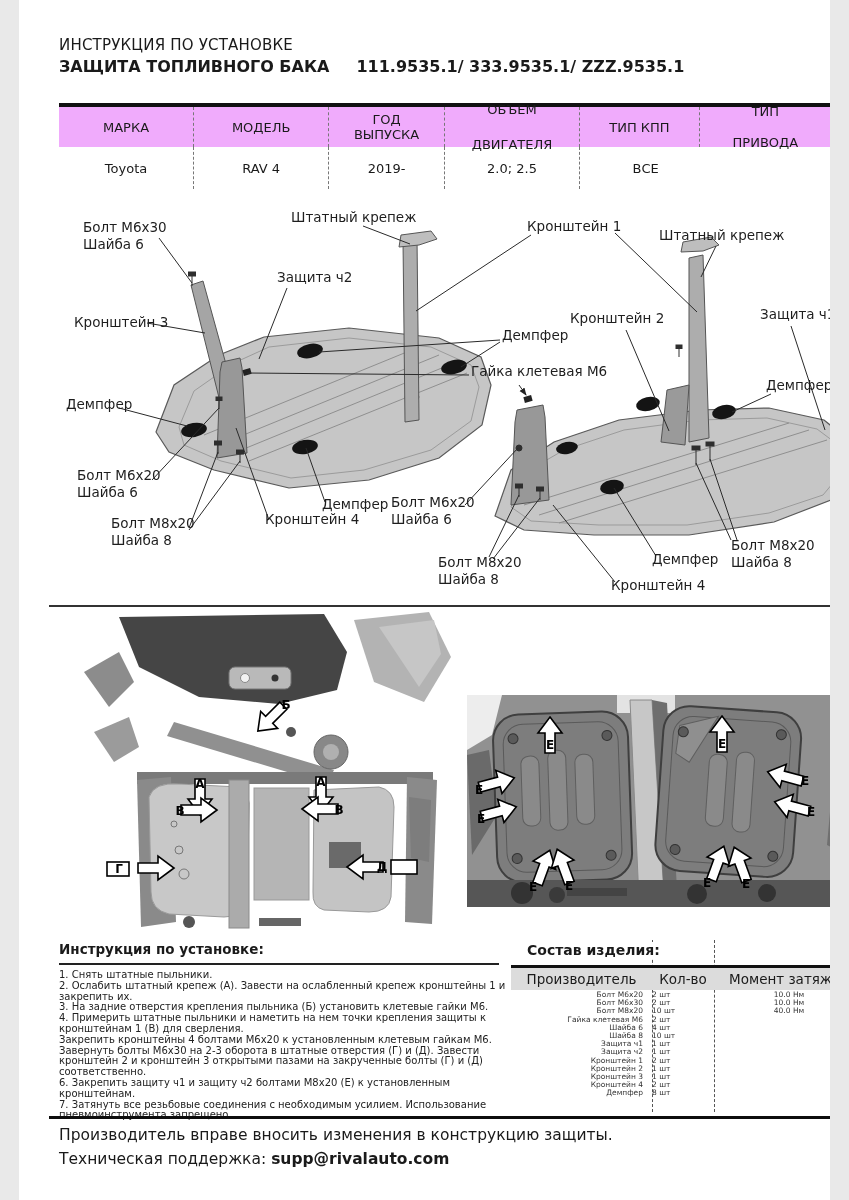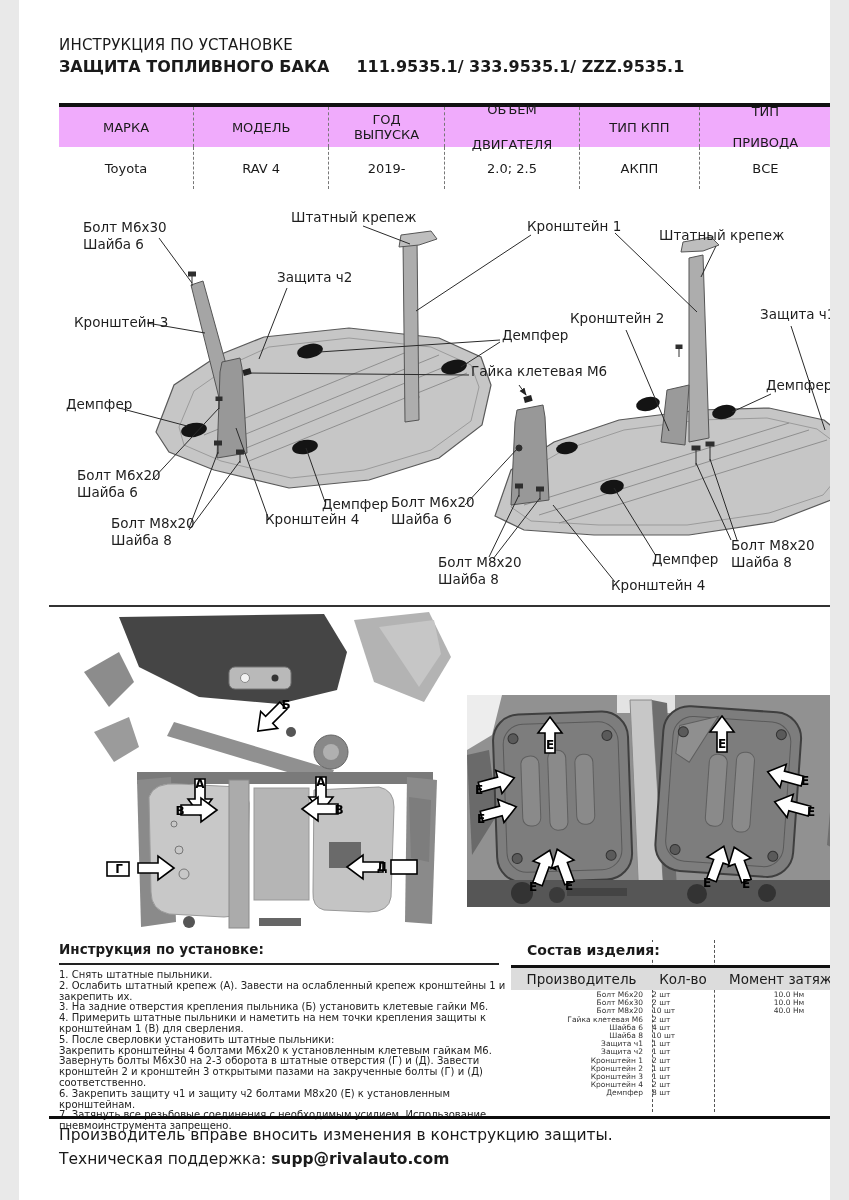--- a/index.html
+++ b/index.html
@@ -95,23 +95,20 @@
           <span>Toyota</span>
         </div>
       <div class="vcell vc2">
           <span>RAV 4</span>
         </div>
       <div class="vcell vc3">
           <span>2019-</span>
         </div>
       <div class="vcell vc4">
           <span>2.0; 2.5</span>
-        </div>
-      <div class="vcell vc5">
-          <span>АКПП</span>
         </div>
       <div class="vcell vc6">
           <span>ВСЕ</span>
         </div>
     </div>
   </div>
 
   <svg class="abs dia-svg" width="849" height="412" viewBox="0 0 849 412">
     <defs>
       <marker id="ah" markerWidth="9" markerHeight="8" refX="7" refY="3" orient="auto">
@@ -464,21 +461,20 @@
     </g>
   </svg>
 
   <div class="abs instr-title">Инструкция по установке:</div>
   <div class="abs instr-rule"></div>
   <div class="abs instr">
     <p>1. Снять штатные пыльники.</p>
     <p>2. Ослабить штатный крепеж (А). Завести на ослабленный крепеж кронштейны 1 и закрепить их.</p>
     <p>3. На задние отверстия крепления пыльника (Б) установить клетевые гайки М6.</p>
     <p>4. Примерить штатные пыльники и наметить на нем точки крепления защиты к кронштейнам 1 (В) для сверления.</p>
-    <p>5. После сверловки установить штатные пыльники:</p>
     <p>Закрепить кронштейны 4 болтами М6х20 к установленным клетевым гайкам М6.</p>
     <p>Завернуть болты М6х30 на 2-3 оборота в штатные отверстия (Г) и (Д). Завести  кронштейн 2 и кронштейн 3 открытыми пазами на закрученные болты (Г) и (Д) соответственно.</p>
     <p>6. Закрепить защиту ч1 и защиту ч2 болтами М8х20 (Е) к установленным кронштейнам.</p>
     <p>7. Затянуть все резьбовые соединения с необходимым усилием. Использование пневмоинструмента запрещено.</p>
   </div>
 
   <div class="abs parts">
     <div class="pvline" style="left:141px"></div>
     <div class="pvline" style="left:203px"></div>
     <div class="parts-title">Состав изделия:</div>

